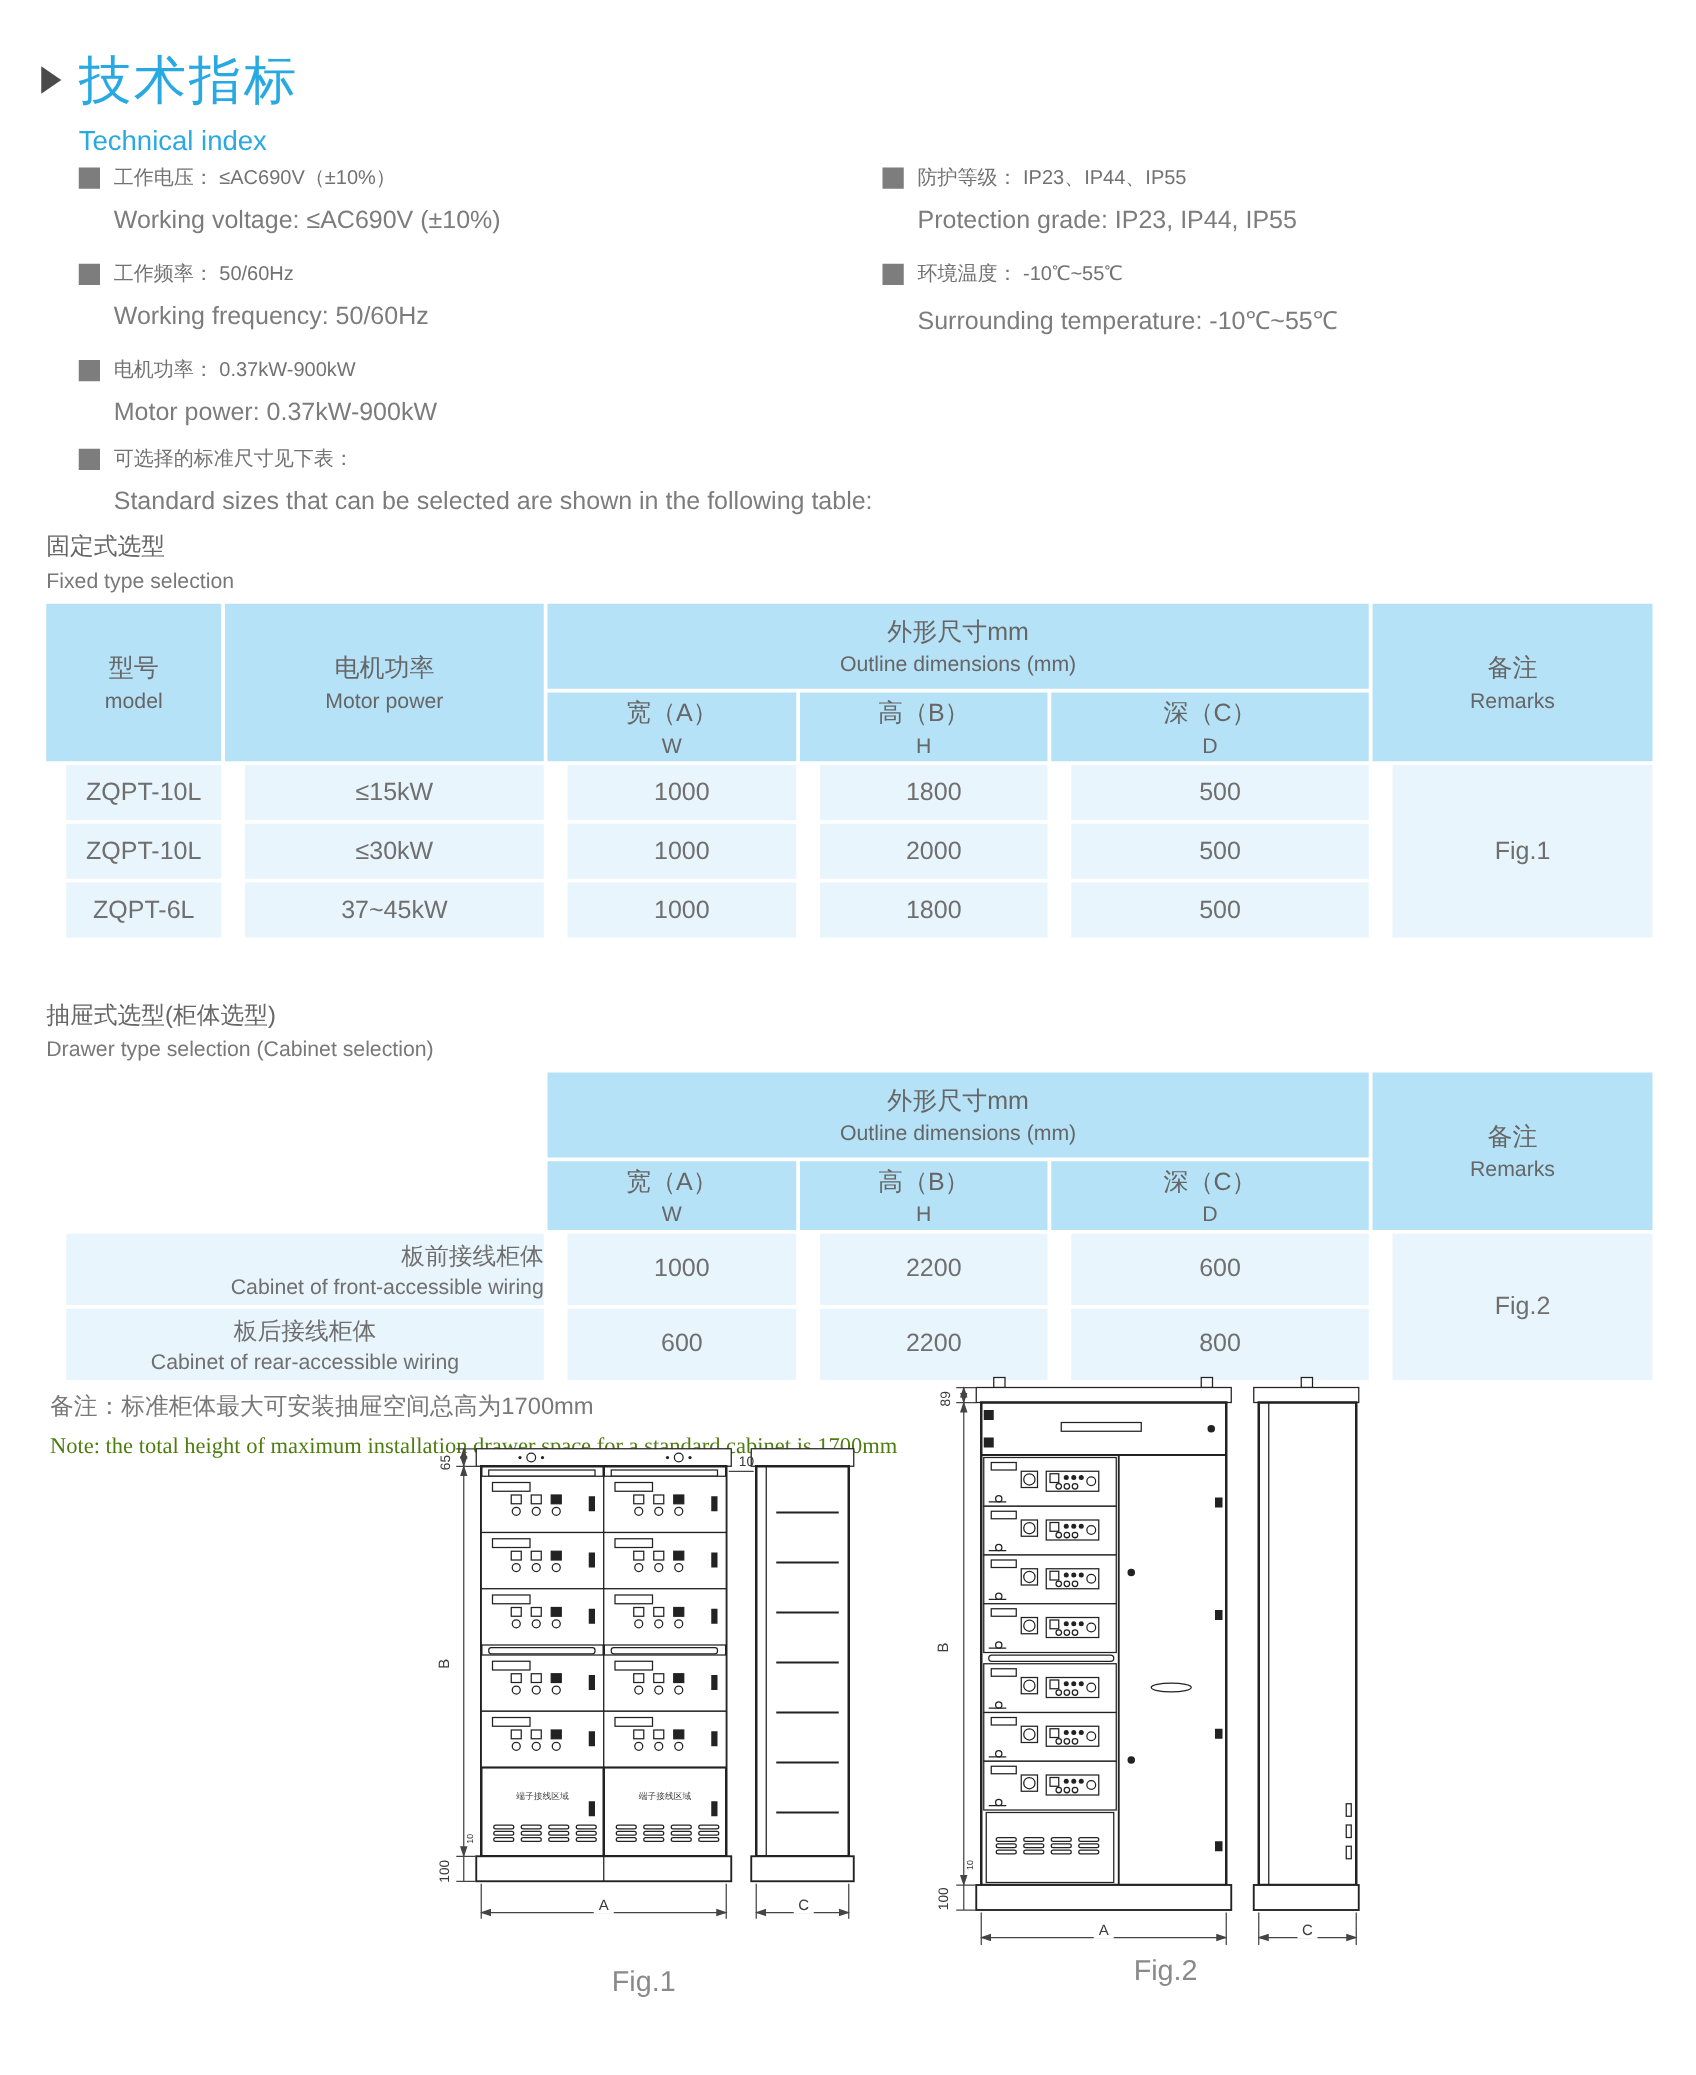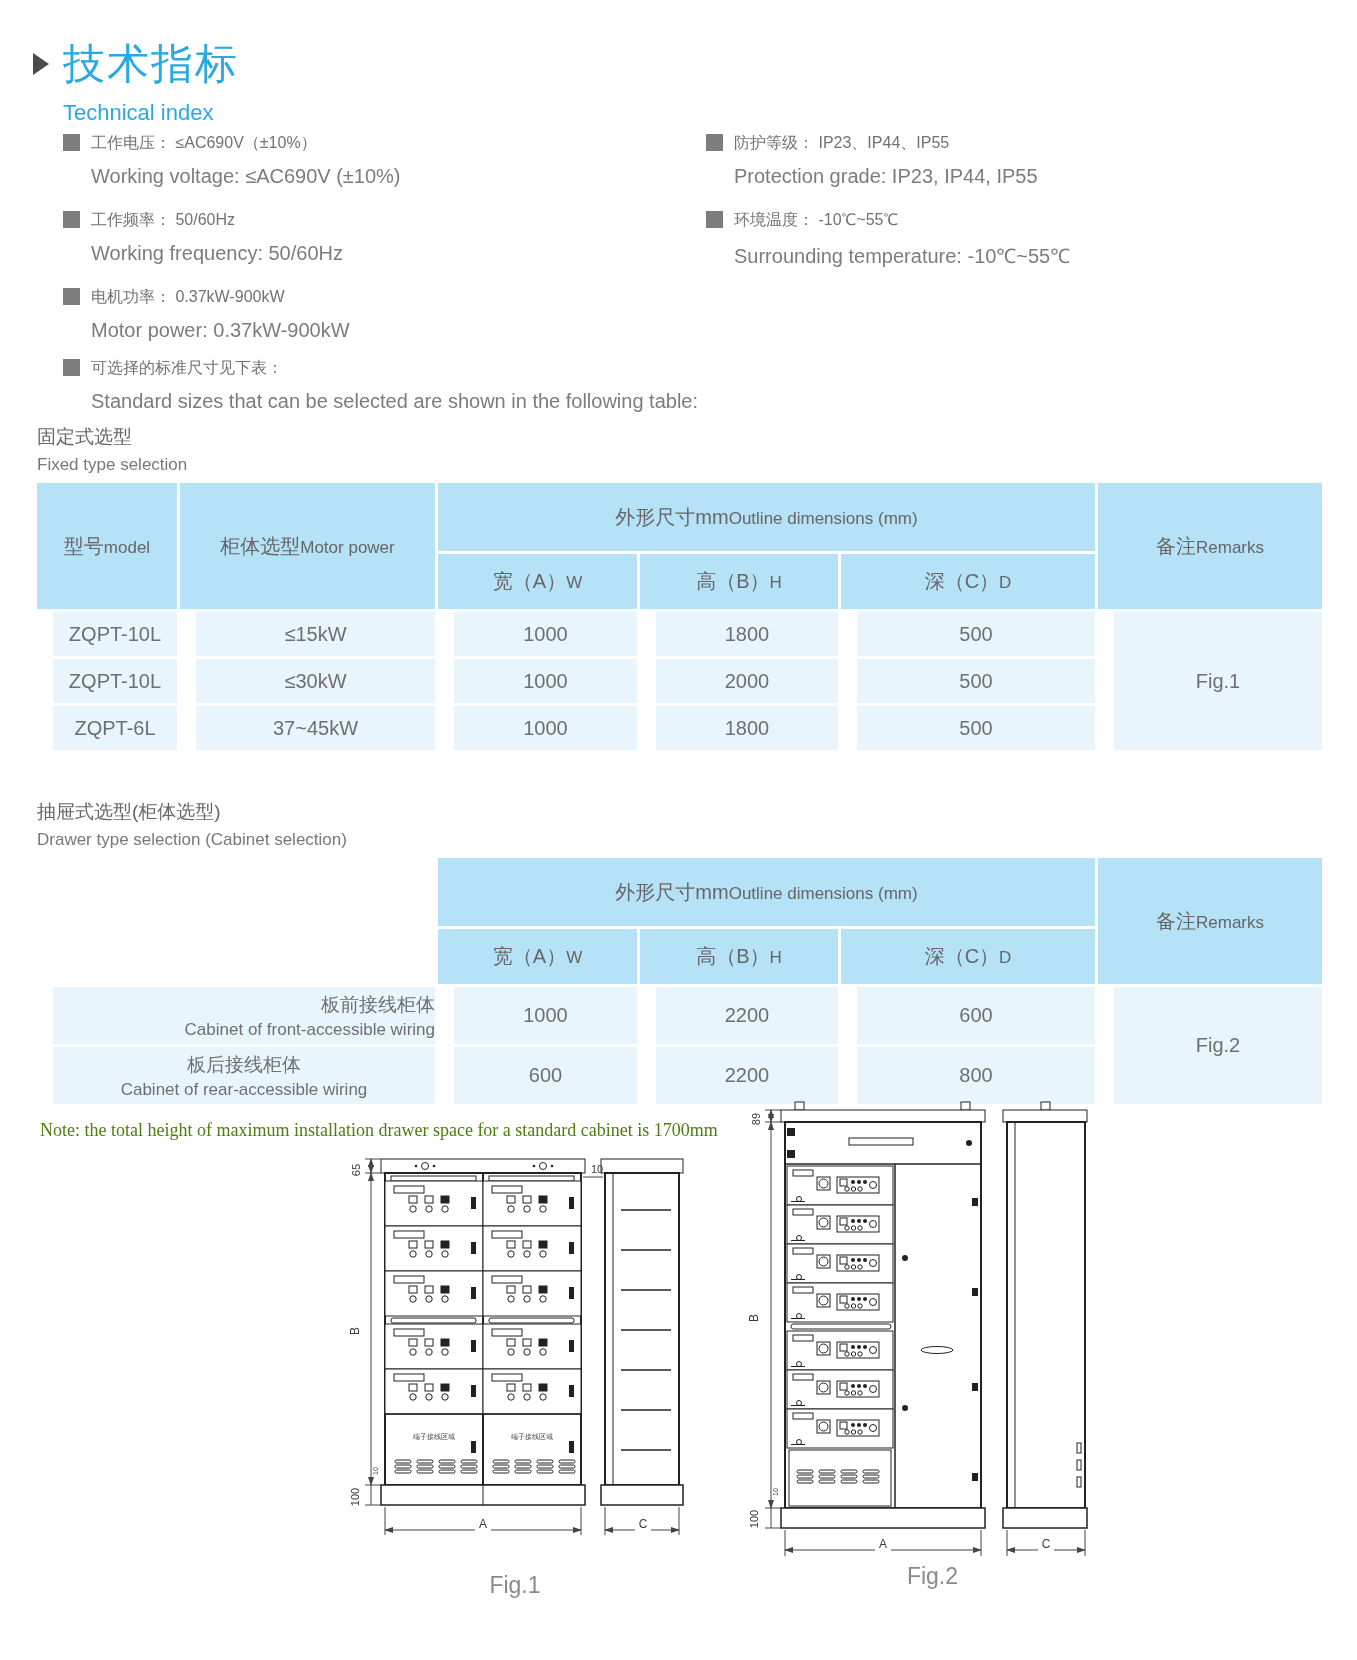--- a/index.html
+++ b/index.html
@@ -27,21 +27,21 @@
   .spec-en { margin:7px 0 17px 28px; font-size:20px; color:#7c7c7c; }
   .intro { position:absolute; left:63px; top:353px; }
 
   
   .tbl-label { position:absolute; left:37px; }
   .tbl-label .cn { font-size:19px; color:#666; }
   .tbl-label .en { font-size:17px; color:#787878; margin-top:5px; }
 
   
   .tbl { position:absolute; left:37px; width:1285px; display:grid; gap:3px; background:#fff; }
-  .th { background:#b5e2f7; display:flex; flex-direction:row; align-items:center; justify-content:center; color:#666; text-align:center; }
+  .th { background:#b5e2f7; display:flex; flex-direction:column; align-items:center; justify-content:center; color:#666; text-align:center; }
   .th .cn { font-size:20px; }
   .th .en { font-size:17px; margin-top:3px; }
   .td { background:#e9f5fc; display:flex; flex-direction:column; align-items:center; justify-content:center; color:#6f6f6f; font-size:20px; text-align:center;margin-left:16px; }
   .td .cn { font-size:19px; }
   .td .en { font-size:17px; margin-top:2px; }
   #fixed-table { top:483px; grid-template-columns:140px 255px 199px 198px 254px 1fr; grid-template-rows:68px 55px 44px 44px 44px; }
   #drawer-table { top:858px; grid-template-columns:398px 199px 198px 254px 1fr; grid-template-rows:68px 55px 57px 57px; }
 
   
   .note { position:absolute; left:40px; top:1112px; }
@@ -112,21 +112,21 @@
   <div class="cn">固定式选型</div>
   <div class="en">Fixed type selection</div>
 </div>
 
 <div class="tbl" id="fixed-table">
   <div class="th" style="grid-area:1/1/3/2;">
     <span class="cn">型号</span>
     <span class="en">model</span>
   </div>
   <div class="th" style="grid-area:1/2/3/3;">
-    <span class="cn">柜体选型</span>
+    <span class="cn">电机功率</span>
     <span class="en">Motor power</span>
   </div>
   <div class="th" style="grid-area:1/3/2/6;">
     <span class="cn">外形尺寸mm</span>
     <span class="en">Outline dimensions (mm)</span>
   </div>
   <div class="th" style="grid-area:1/6/3/7;">
     <span class="cn">备注</span>
     <span class="en">Remarks</span>
   </div>
@@ -202,20 +202,21 @@
   <div class="td" style="grid-area:4/1/5/2;">
     <span class="cn">板后接线柜体</span>
     <span class="en">Cabinet of rear-accessible wiring</span>
   </div>
   <div class="td" style="grid-area:4/2/5/3;">600</div>
   <div class="td" style="grid-area:4/3/5/4;">2200</div>
   <div class="td" style="grid-area:4/4/5/5;">800</div>
 </div>
 
 <div class="note">
+  <div class="cn">备注：标准柜体最大可安装抽屉空间总高为1700mm</div>
   <div class="en">Note: the total height of maximum installation drawer space for a standard cabinet is 1700mm</div>
 </div>
 
 <svg id="fig1-svg" class="fig-svg" width="340" height="420" viewBox="0 0 340 420">
   <defs>
     <marker id="a1" markerWidth="9" markerHeight="8" refX="8" refY="4" orient="auto-start-reverse">
       <path d="M0,1 L9,4 L0,7 z" fill="#444"></path>
     </marker>
     <g id="f1ctrl">
       <rect x="0" y="0" width="8" height="7" fill="#fff" stroke="#222"></rect>

